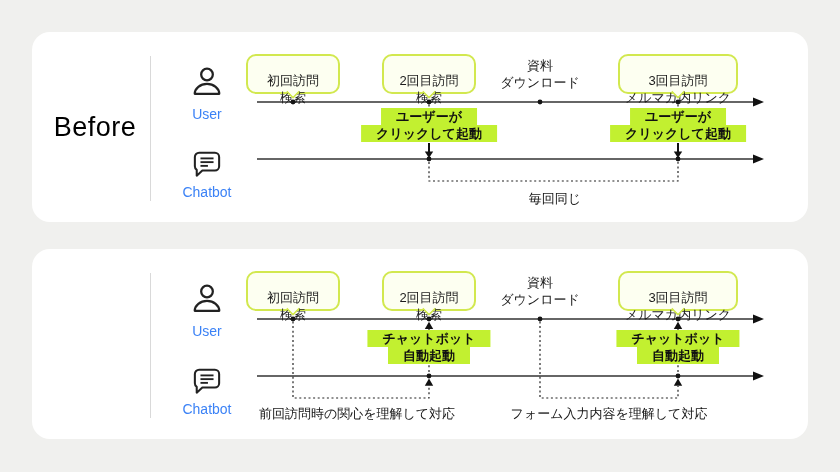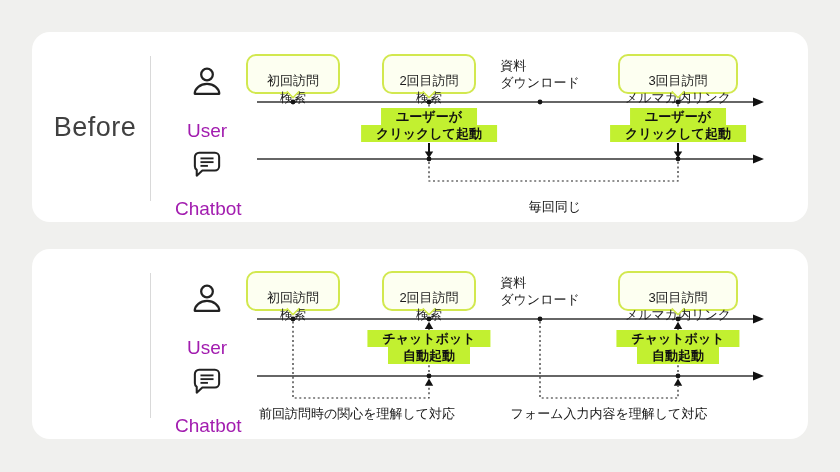--- a/index.html
+++ b/index.html
@@ -16,49 +16,49 @@
   }
   .card{
     position:absolute; left:32px; width:776px; height:190px;
     background:var(--card-bg); border-radius:18px;
   }
   .card.before{top:32px;}
   .card.after{top:249px;}
   .panel-label{
     position:absolute; left:0; width:126px; top:50%;
     transform:translateY(-50%); text-align:center;
-    font-size:27px; letter-spacing:.5px; color:#404040;
+    font-size:27px; letter-spacing:.5px; color:#000000;
   }
   .divider{
     position:absolute; left:118px; top:24px; width:1px; height:145px;
     background:#d9d9d9;
   }
   .actor{position:absolute; text-align:center;}
-  .actor-label{font-size:19px; color:#a21caf; margin-top:16px;}
+  .actor-label{font-size:14px; color:#3b82f6; margin-top:2px;}
   .actor.user{left:143px; top:34px; width:64px;}
   .actor.chatbot{left:143px; top:118px; width:64px;}
   .layer{position:absolute; left:0; top:0;}
   .bubble{
     position:absolute; top:22px; height:40px;
     border:2px solid var(--accent-lime); border-radius:10px;
     background:var(--bubble-fill);
     font-size:13px; line-height:17px; padding-top:16px;
     text-align:center; white-space:nowrap;
   }
   .bubble::after{
     content:""; position:absolute; left:50%; bottom:-5.2px;
     width:8px; height:8px; background:var(--bubble-fill);
     border-right:2px solid var(--accent-lime);
     border-bottom:2px solid var(--accent-lime);
     transform:translateX(-50%) rotate(45deg);
     border-bottom-right-radius:2px;
   }
   .plain-event{
     position:absolute; top:25px; transform:translateX(-50%);
-    font-size:13px; line-height:17px; text-align:left; white-space:nowrap;
+    font-size:13px; line-height:17px; text-align:center; white-space:nowrap;
   }
   .hl{
     position:absolute; transform:translateX(-50%);
     background:var(--highlight); font-size:13px; font-weight:bold;
     line-height:15px; padding:1px 15px; white-space:nowrap; color:#111;
   }
   .note{
     position:absolute; transform:translateX(-50%);
     font-size:13px; white-space:nowrap; color:#161616;
   }
@@ -128,21 +128,21 @@
   <div class="bubble" style="left:586px;width:120px">
     <div>3回目訪問</div>
     <div>メルマガ内リンク</div>
   </div>
 
   <div class="hl" style="left:397px;top:76px">ユーザーが</div>
   <div class="hl" style="left:397px;top:93px">クリックして起動</div>
   <div class="hl" style="left:646px;top:76px">ユーザーが</div>
   <div class="hl" style="left:646px;top:93px">クリックして起動</div>
 
-  <div class="note" style="left:523px;top:166px">毎回同じ</div>
+  <div class="note" style="left:523px;top:158px">毎回同じ</div>
 </section>
 
 <section class="card after">
   <div class="divider"></div>
 
   <div class="actor user">
     <svg width="32" height="34" viewBox="0 0 34 34">
       <circle cx="17" cy="8" r="6.2" fill="none" stroke="#222" stroke-width="2.4"></circle>
       <path d="M4 28.5 a13 10.5 0 0 1 26 0 z" fill="none" stroke="#222" stroke-width="2.4" stroke-linejoin="round"></path>
     </svg>

